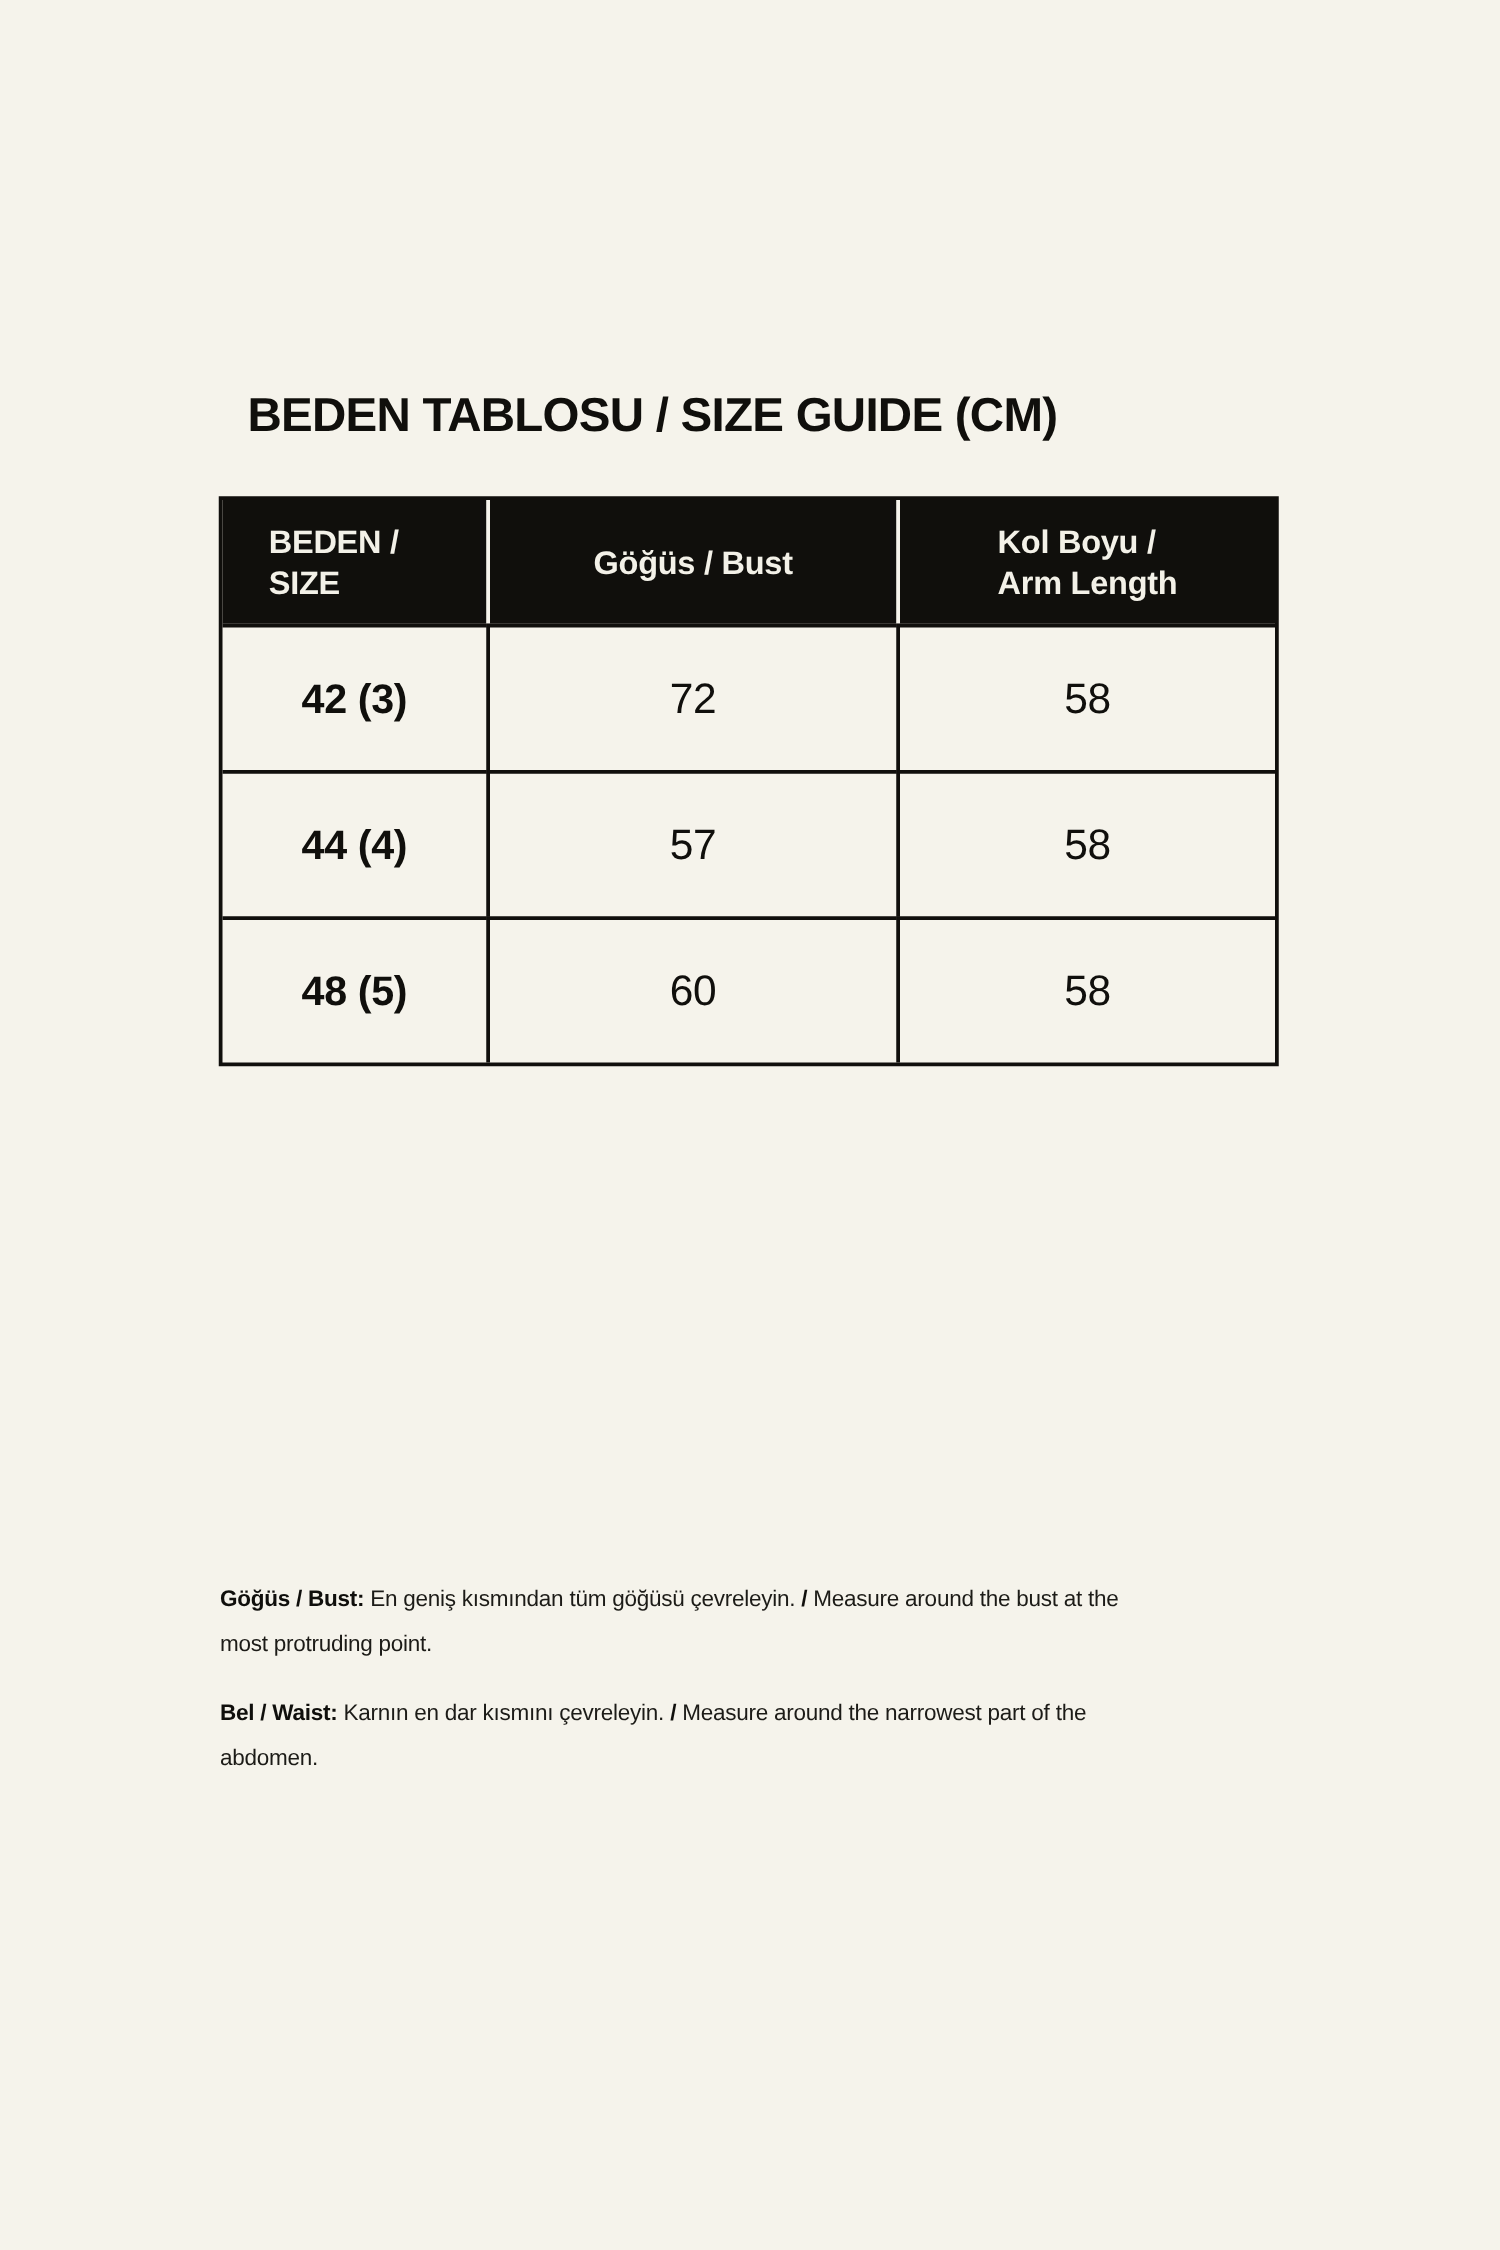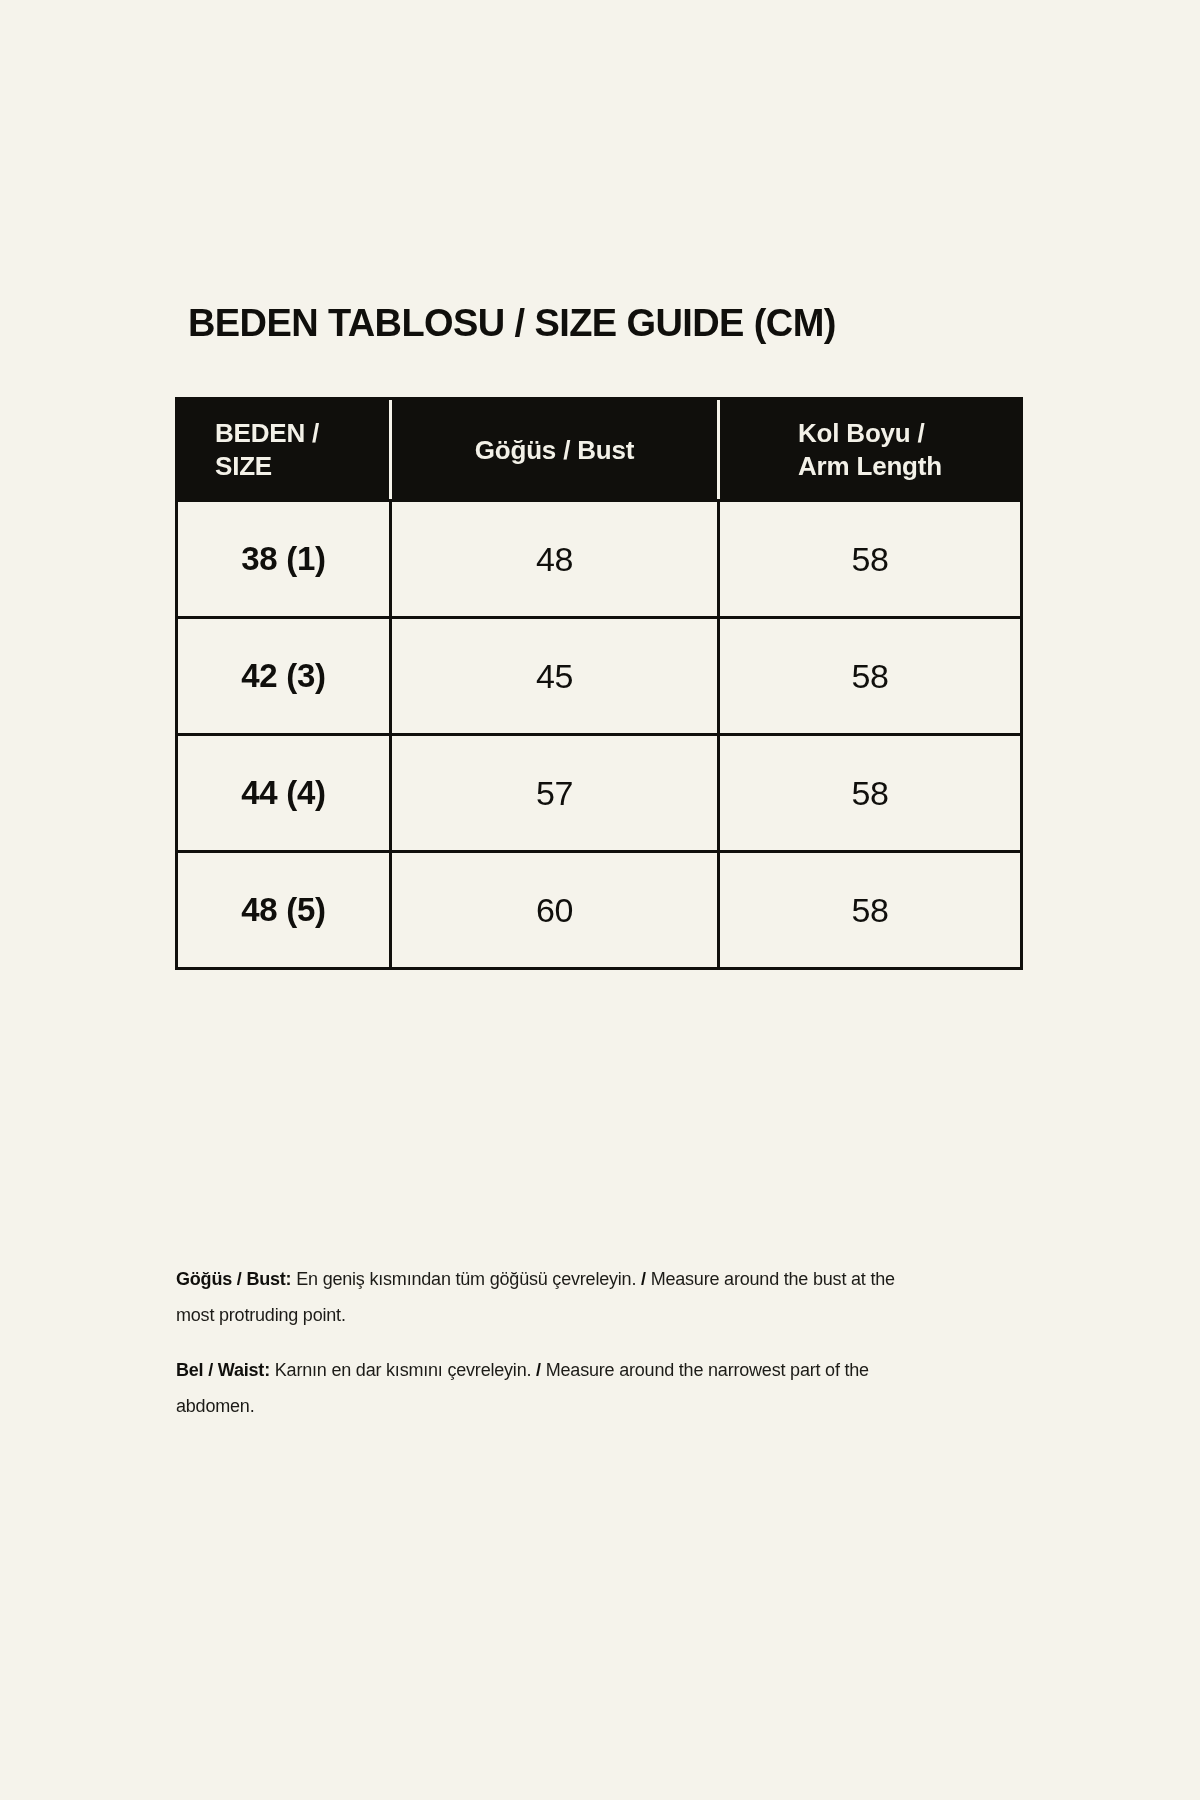--- a/index.html
+++ b/index.html
@@ -16,21 +16,21 @@
   }
   .canvas {
     position: relative;
     width: 1200px; height: 1800px;
     background: var(--bg);
     overflow: hidden;
   }
   .page-title {
     position: absolute;
     left: 186px; top: 300px;
-    margin: 2px;
+    margin: 12px;
     font-size: 38px;
     font-weight: 700;
     letter-spacing: -0.6px;
     color: var(--ink);
     white-space: nowrap;
   }
   table.size-table {
     position: absolute;
     left: 175px; top: 397px;
     width: 848px;
@@ -114,27 +114,22 @@
         <th class="col-arm">
           <span class="hdr-block">
             <span class="hdr-line">Kol Boyu /</span>
             <span class="hdr-line">Arm Length</span>
           </span>
         </th>
       </tr>
     </thead>
     <tbody>
       <tr>
-        <td class="cell-size">38 (1)</td>
-        <td>48</td>
-        <td>58</td>
-      </tr>
-      <tr>
         <td class="cell-size">42 (3)</td>
-        <td>45</td>
+        <td>72</td>
         <td>58</td>
       </tr>
       <tr>
         <td class="cell-size">44 (4)</td>
         <td>57</td>
         <td>58</td>
       </tr>
       <tr>
         <td class="cell-size">48 (5)</td>
         <td>60</td>

